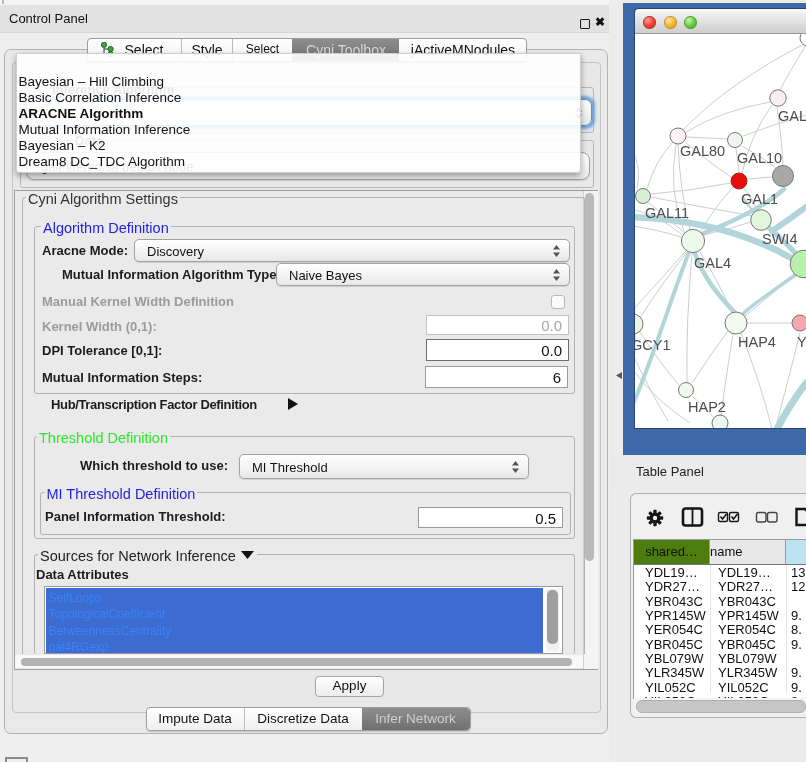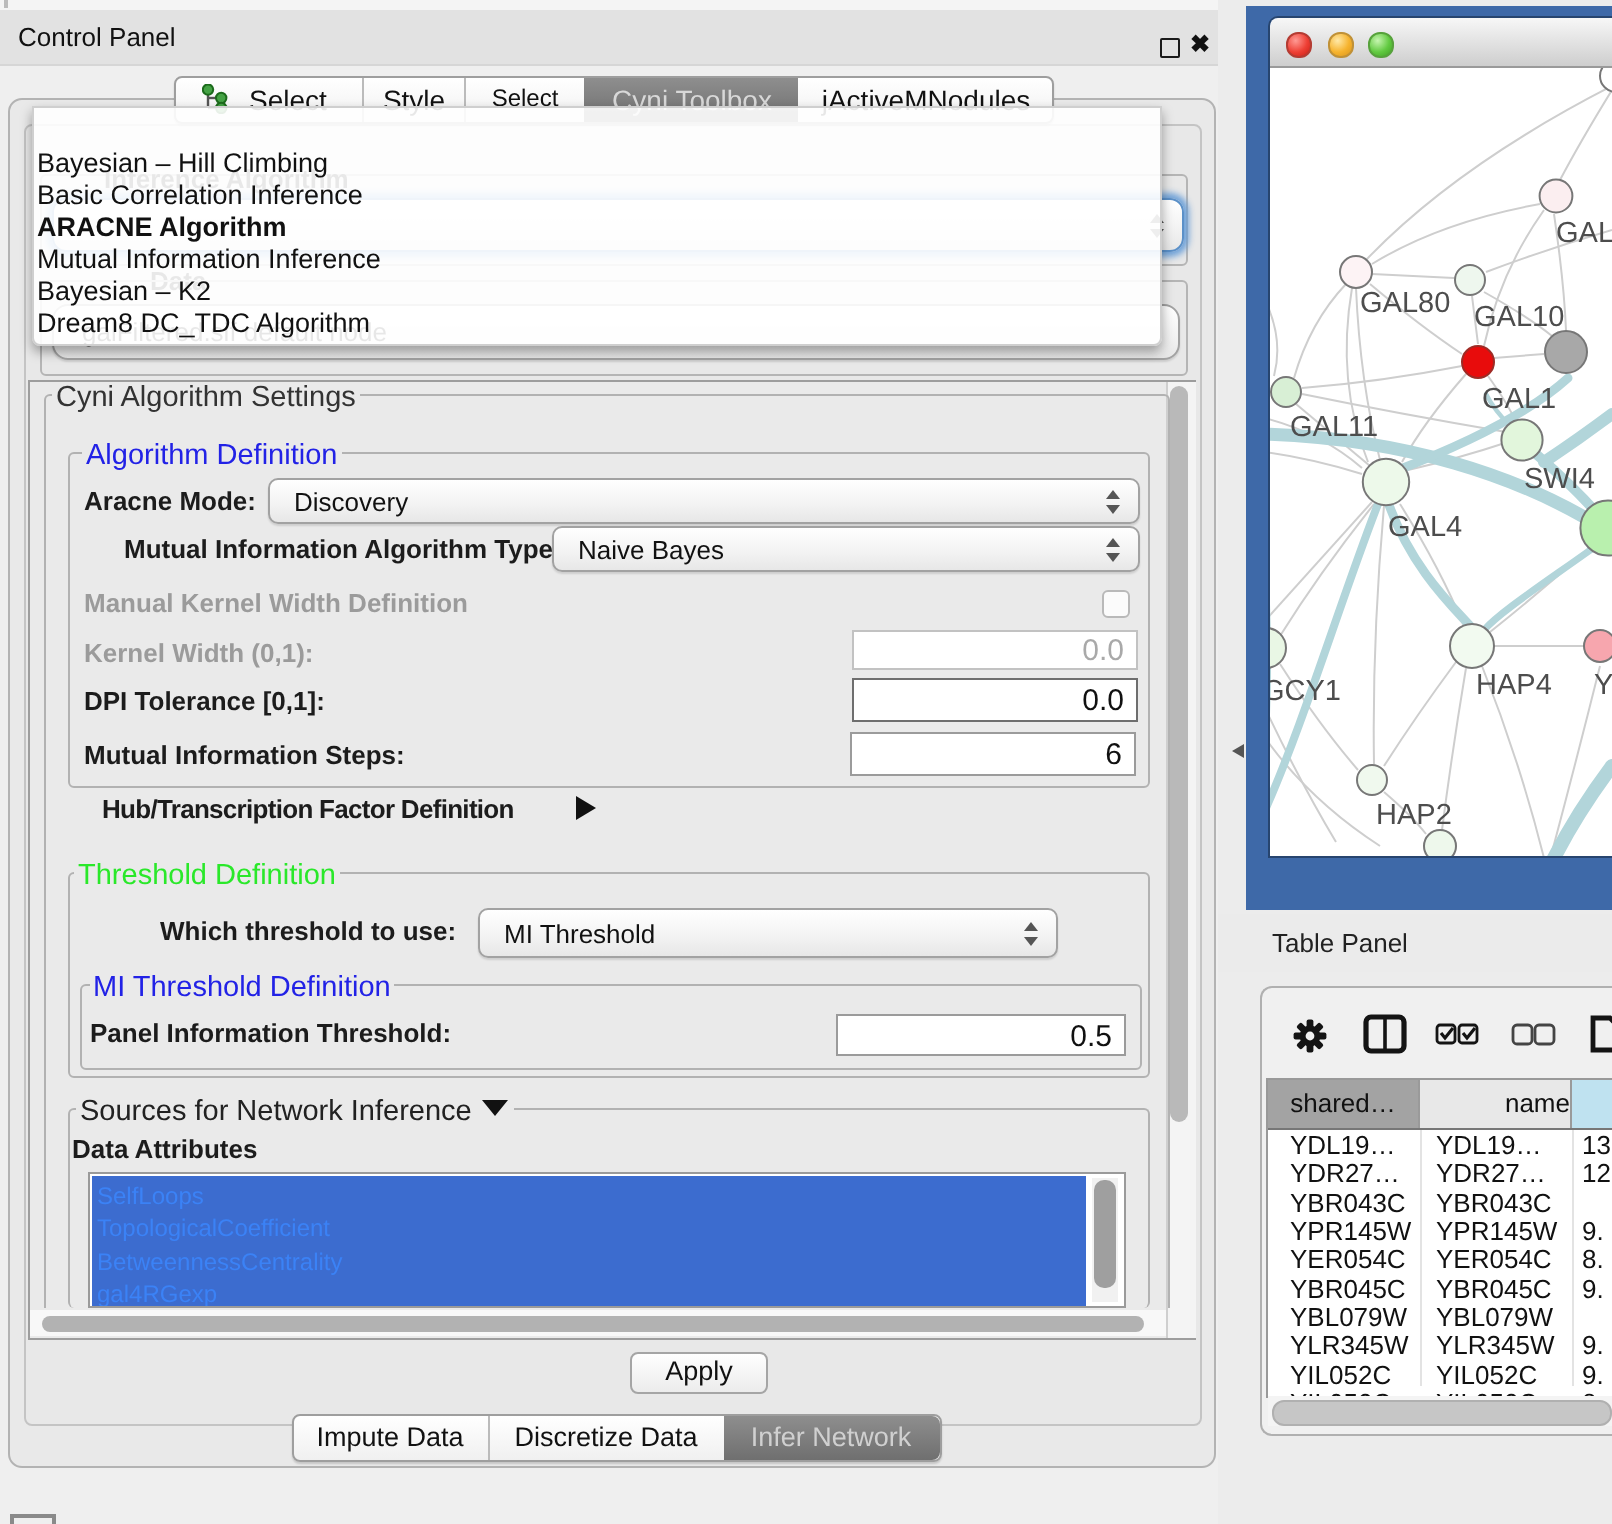--- a/index.html
+++ b/index.html
@@ -306,22 +306,22 @@
       <rect x="111.5" y="5.5" width="9.5" height="9.5" rx="2" stroke-width="1.4"></rect>
       <rect x="122.5" y="5.5" width="9.5" height="9.5" rx="2" stroke-width="1.4"></rect>
     </g>
 
     <path d="M151.5 2 L160 2 L165 7 L165 18 L151.5 18 Z" fill="none" stroke="#141414" stroke-width="2.4"></path>
   </svg>
 
   <div class="abs" style="left:2px;top:45px;width:178px;height:159px;background:#ffffff;border-top:1px solid #999;border-left:1px solid #999;">
 
     <div class="abs" style="left:0;top:0;width:178px;height:24px;border-bottom:1px solid #777;">
-      <div class="abs" style="left:0;top:0;width:76px;height:24px;background:#a3a3a3;border-right:1px solid #9a9a9a;box-sizing:border-box;text-align:center;font-size:13px;color:#111;line-height:23px;">shared…</div>
-      <div class="abs" style="left:76px;top:0;width:76px;height:24px;background:#e8e8e8;border-right:1px solid #9a9a9a;box-sizing:border-box;text-align:right;font-size:13px;color:#111;line-height:23px;">name</div>
+      <div class="abs" style="left:0;top:0;width:76px;height:24px;background:#4d7c0f;border-right:1px solid #9a9a9a;box-sizing:border-box;text-align:center;font-size:13px;color:#111;line-height:23px;">shared…</div>
+      <div class="abs" style="left:76px;top:0;width:76px;height:24px;background:#e8e8e8;border-right:1px solid #9a9a9a;box-sizing:border-box;text-align:left;font-size:13px;color:#111;line-height:23px;">name</div>
       <div class="abs" style="left:152px;top:0;width:26px;height:24px;background:#bfe2f0;"></div>
     </div>
 
     <div class="abs" style="left:76px;top:25px;width:1px;height:128px;background:#e3e3e3;"></div>
     <div class="abs" style="left:152px;top:25px;width:1px;height:128px;background:#e3e3e3;"></div>
     <div class="abs" style="left:11px;top:26px;font-size:13px;color:#111;line-height:14.35px;">YDL19…<br>YDR27…<br>YBR043C<br>YPR145W<br>YER054C<br>YBR045C<br>YBL079W<br>YLR345W<br>YIL052C<br>YIL052C</div>
     <div class="abs" style="left:84px;top:26px;font-size:13px;color:#111;line-height:14.35px;">YDL19…<br>YDR27…<br>YBR043C<br>YPR145W<br>YER054C<br>YBR045C<br>YBL079W<br>YLR345W<br>YIL052C<br>YIL052C</div>
     <div class="abs" style="left:157px;top:26px;font-size:13px;color:#111;line-height:14.35px;">13<br>12<br>&nbsp;<br>9.<br>8.<br>9.<br>&nbsp;<br>9.<br>9.<br>8.</div>
   </div>
 

